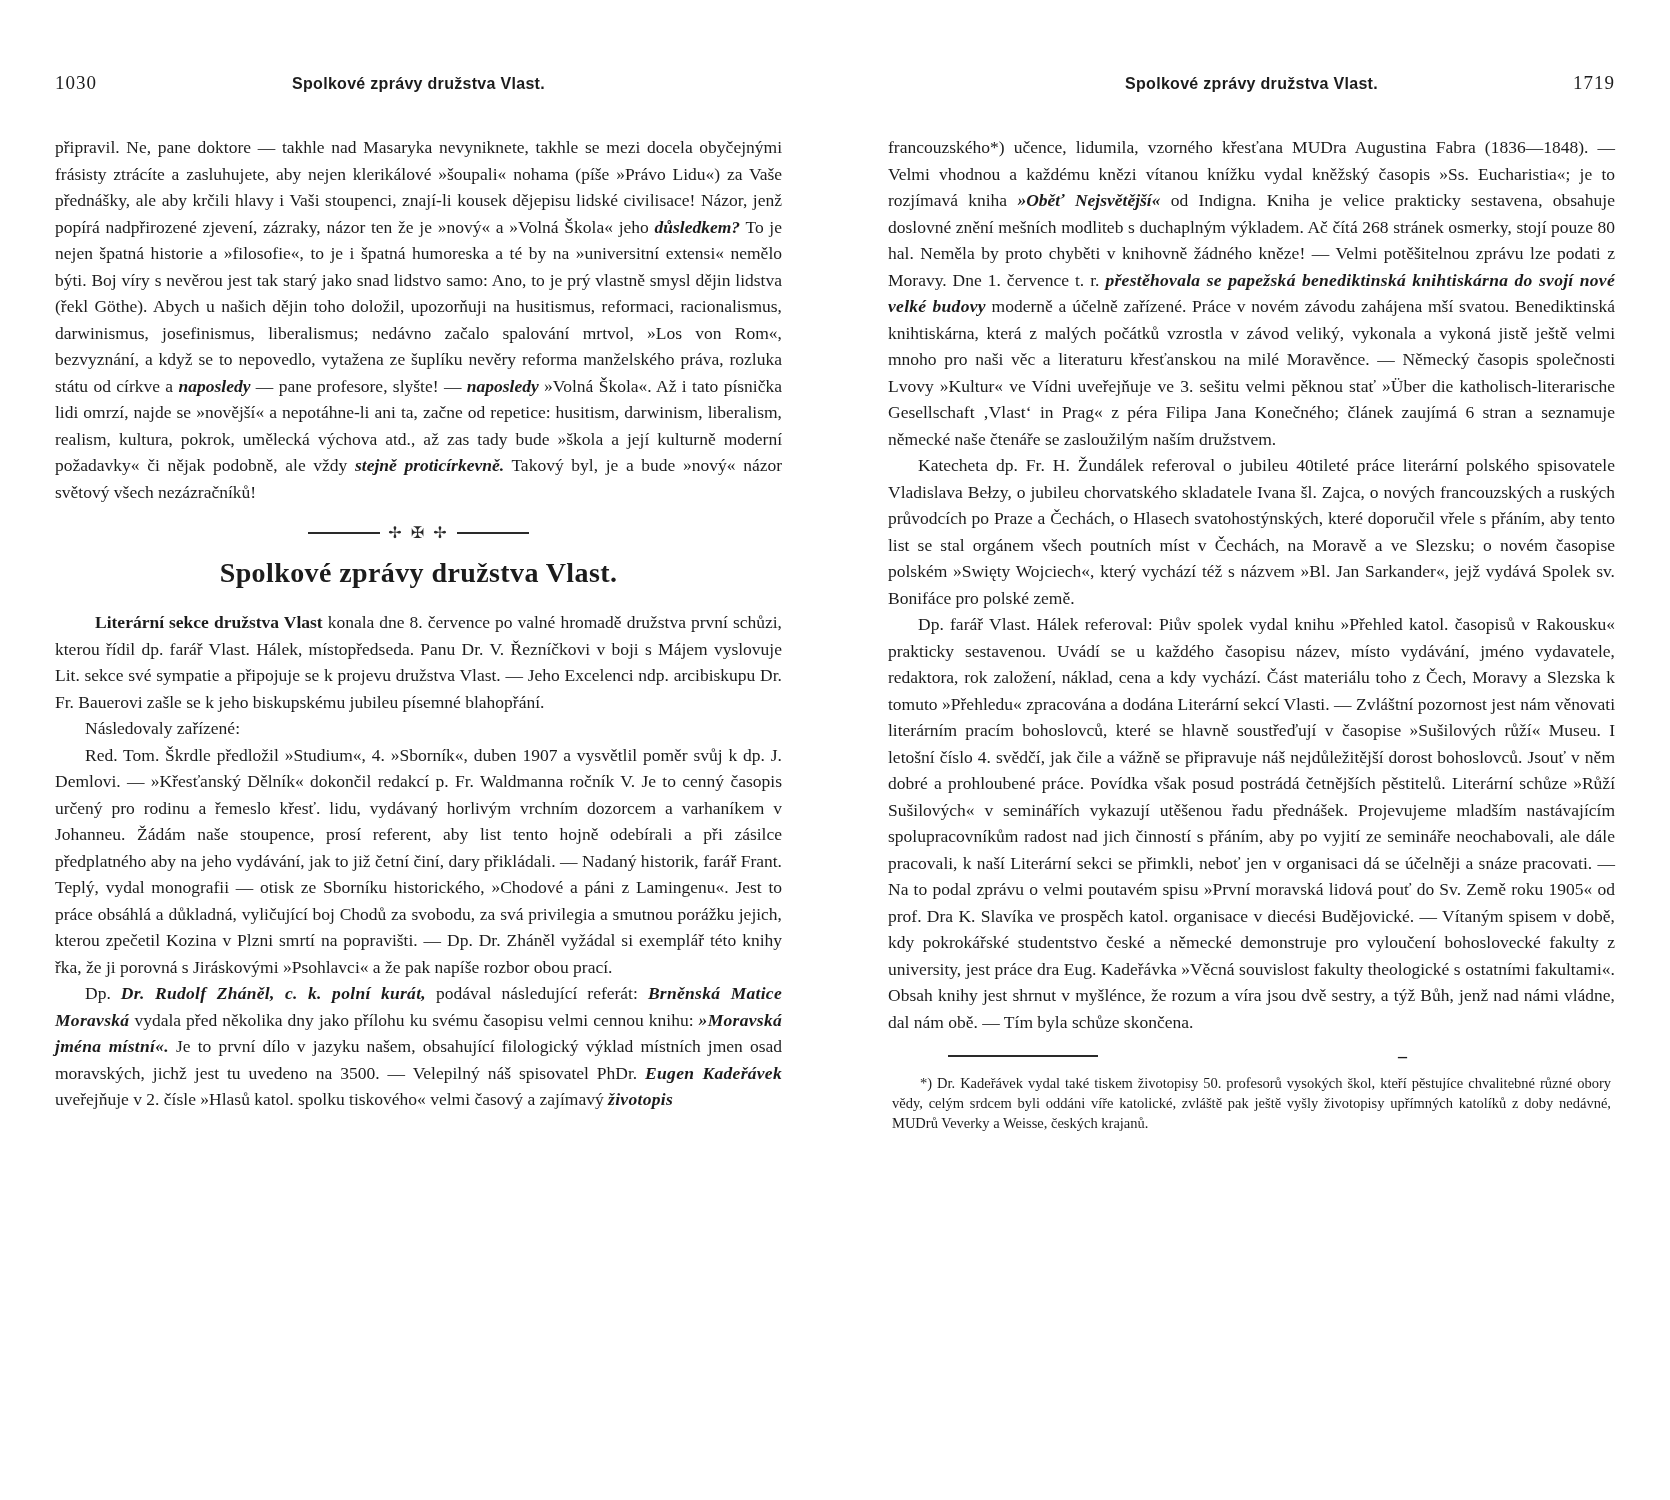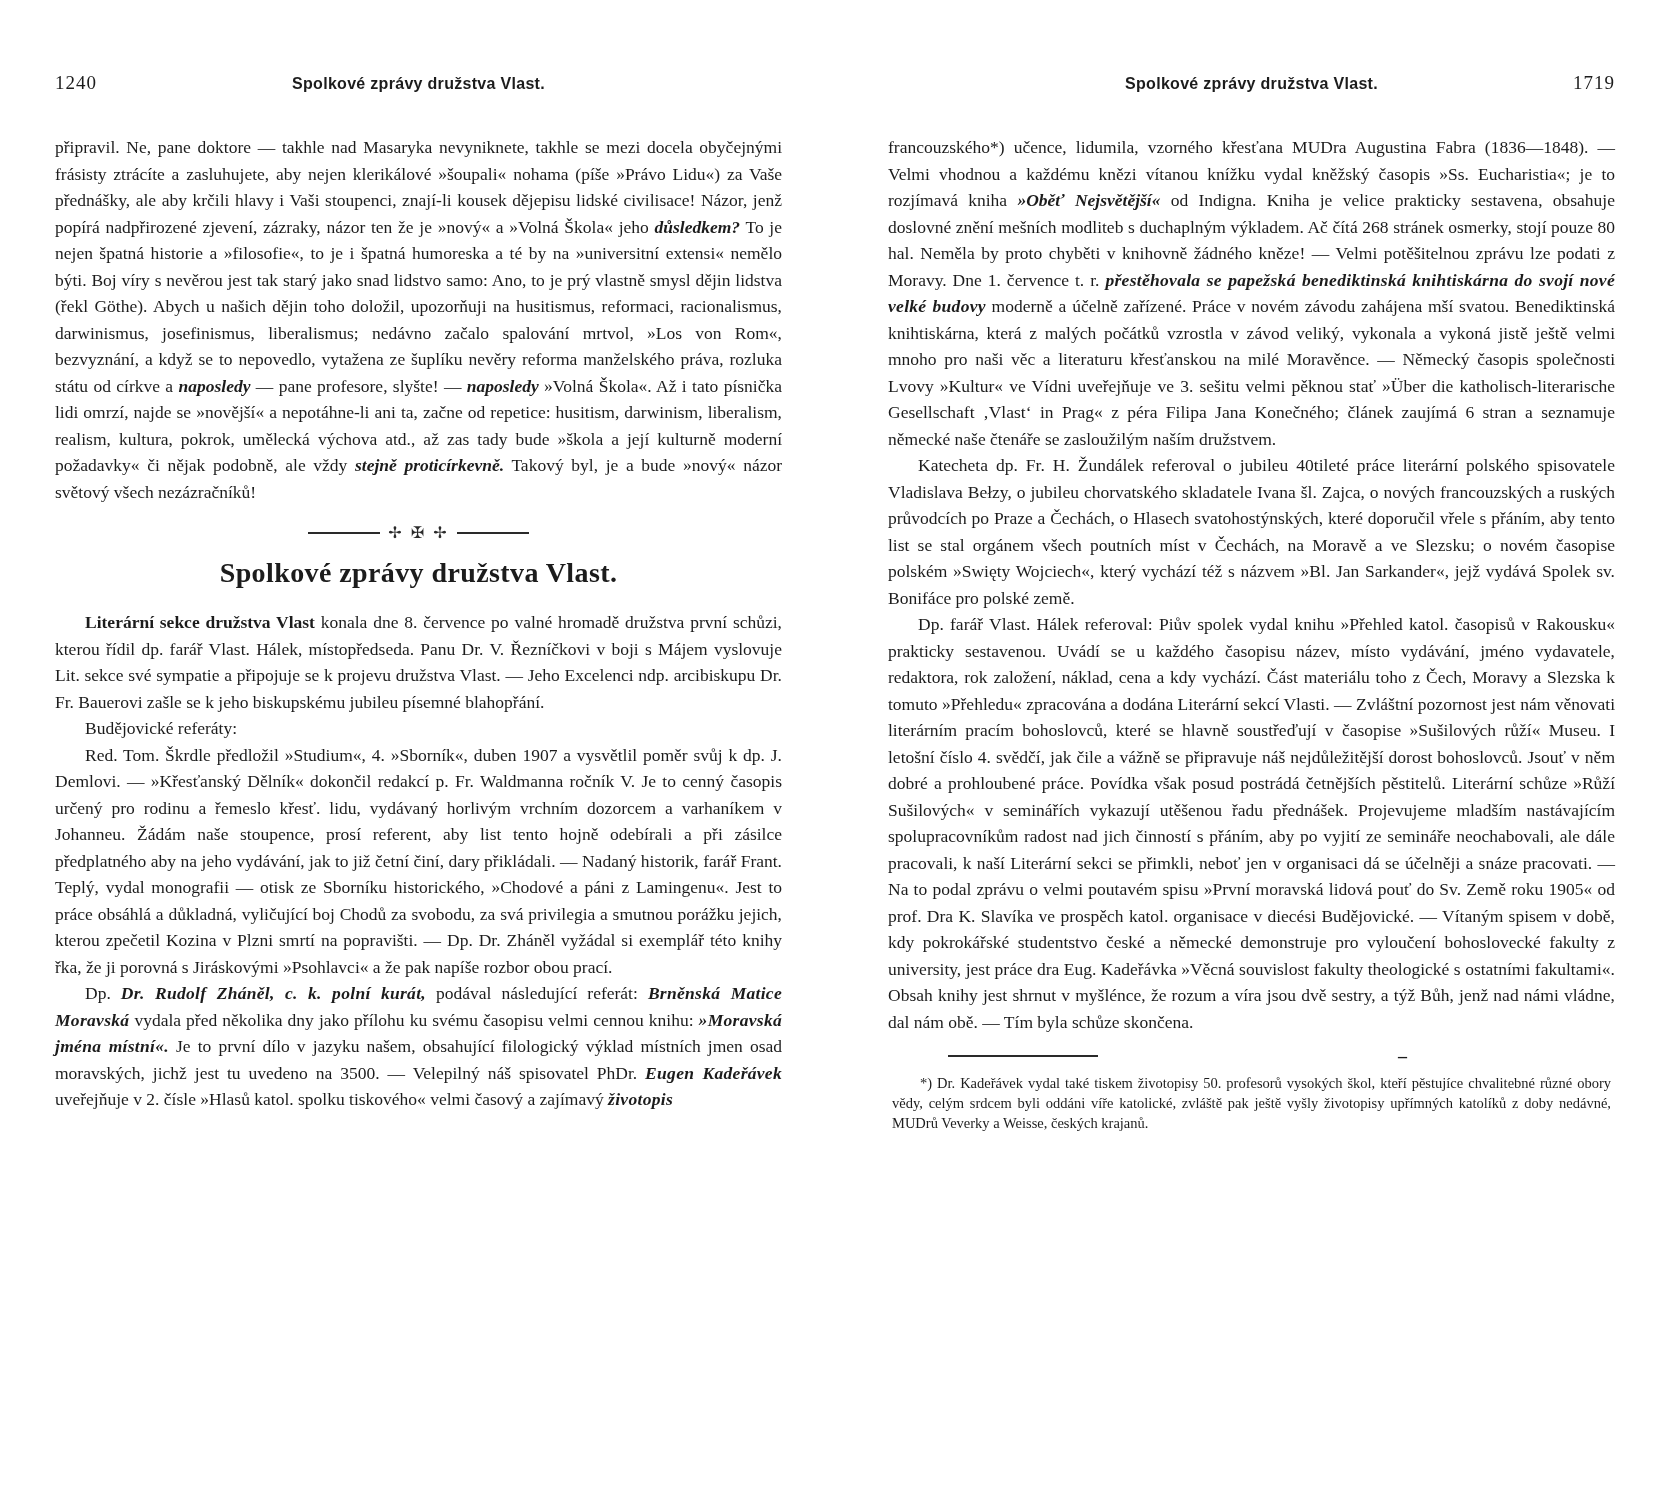--- a/index.html
+++ b/index.html
@@ -41,21 +41,21 @@
     letter-spacing: 0.3px;
   }
   .page-body {
     font-size: 17.5px;
     line-height: 26.5px;
     text-align: justify;
   }
   .para { margin: 0; text-indent: 0; }
   .para.indent { text-indent: 30px; }
   .s-i  { font-style: italic; font-weight: bold; }
-  .s-b  { font-weight: bold; }
+  .s-b  { font-weight: bold; margin-left: 10px; }
   .s-bi { font-weight: bold; font-style: italic; letter-spacing: 0.3px; }
   .section-title {
     text-align: center;
     font-size: 28px;
     font-weight: bold;
     letter-spacing: 0.4px;
     margin: 14px 0 18px 0;
     line-height: 36px;
   }
   .divider {
@@ -102,34 +102,34 @@
     text-indent: 28px;
   }
 </style>
 </head>
 <body>
 
 <div class="spread">
 
   <div class="page">
     <div class="page-header">
-      <span class="pnum left">1240</span>
+      <span class="pnum left">1030</span>
       <span class="ptitle">Spolkové zprávy družstva Vlast.</span>
       <span class="pnum right"></span>
     </div>
     <div class="page-body">
         <p class="para"><span>připravil. Ne, pane doktore — takhle nad Masaryka nevyniknete, takhle se mezi docela obyčejnými frásisty ztrácíte a zasluhujete, aby nejen klerikálové »šoupali« nohama (píše »Právo Lidu«) za Vaše přednášky, ale aby krčili hlavy i Vaši stoupenci, znají-li kousek dějepisu lidské civilisace! Názor, jenž popírá nadpřirozené zjevení, zázraky, názor ten že je »nový« a »Volná Škola« jeho </span><span class="s-i">důsledkem?</span><span> To je nejen špatná historie a »filosofie«, to je i špatná humoreska a té by na »universitní extensi« nemělo býti. Boj víry s nevěrou jest tak starý jako snad lidstvo samo: Ano, to je prý vlastně smysl dějin lidstva (řekl Göthe). Abych u našich dějin toho doložil, upozorňuji na husitismus, reformaci, racionalismus, darwinismus, josefinismus, liberalismus; nedávno začalo spalování mrtvol, »Los von Rom«, bezvyznání, a když se to nepovedlo, vytažena ze šuplíku nevěry reforma manželského práva, rozluka státu od církve a </span><span class="s-i">naposledy</span><span> — pane profesore, slyšte! — </span><span class="s-i">naposledy</span><span> »Volná Škola«. Až i tato písnička lidi omrzí, najde se »novější« a nepotáhne-li ani ta, začne od repetice: husitism, darwinism, liberalism, realism, kultura, pokrok, umělecká výchova atd., až zas tady bude »škola a její kulturně moderní požadavky« či nějak podobně, ale vždy </span><span class="s-i">stejně proticírkevně.</span><span> Takový byl, je a bude »nový« názor světový všech nezázračníků!</span></p>
         <div class="divider">
           <span class="divline"></span>
           <span class="ornament">✢ ✠ ✢</span>
           <span class="divline"></span>
         </div>
         <h2 class="section-title">Spolkové zprávy družstva Vlast.</h2>
         <p class="para indent"><span class="s-b">Literární sekce družstva Vlast</span><span> konala dne 8. července po valné hromadě družstva první schůzi, kterou řídil dp. farář Vlast. Hálek, místopředseda. Panu Dr. V. Řezníčkovi v boji s Májem vyslovuje Lit. sekce své sympatie a připojuje se k projevu družstva Vlast. — Jeho Excelenci ndp. arcibiskupu Dr. Fr. Bauerovi zašle se k jeho biskupskému jubileu písemné blahopřání.</span></p>
-        <p class="para indent"><span>Budějovické referáty:</span></p>
+        <p class="para indent"><span>Následovaly zařízené:</span></p>
         <p class="para indent"><span>Red. Tom. Škrdle předložil »Studium«, 4. »Sborník«, duben 1907 a vysvětlil poměr svůj k dp. J. Demlovi. — »Křesťanský Dělník« dokončil redakcí p. Fr. Waldmanna ročník V. Je to cenný časopis určený pro rodinu a řemeslo křesť. lidu, vydávaný horlivým vrchním dozorcem a varhaníkem v Johanneu. Žádám naše stoupence, prosí referent, aby list tento hojně odebírali a při zásilce předplatného aby na jeho vydávání, jak to již četní činí, dary přikládali. — Nadaný historik, farář Frant. Teplý, vydal monografii — otisk ze Sborníku historického, »Chodové a páni z Lamingenu«. Jest to práce obsáhlá a důkladná, vyličující boj Chodů za svobodu, za svá privilegia a smutnou porážku jejich, kterou zpečetil Kozina v Plzni smrtí na popravišti. — Dp. Dr. Zháněl vyžádal si exemplář této knihy řka, že ji porovná s Jiráskovými »Psohlavci« a že pak napíše rozbor obou prací.</span></p>
         <p class="para indent"><span>Dp. </span><span class="s-bi">Dr. Rudolf Zháněl, c. k. polní kurát,</span><span> podával následující referát: </span><span class="s-bi">Brněnská Matice Moravská</span><span> vydala před několika dny jako přílohu ku svému časopisu velmi cennou knihu: </span><span class="s-bi">»Moravská jména místní«.</span><span> Je to první dílo v jazyku našem, obsahující filologický výklad místních jmen osad moravských, jichž jest tu uvedeno na 3500. — Velepilný náš spisovatel PhDr. </span><span class="s-bi">Eugen Kadeřávek</span><span> uveřejňuje v 2. čísle »Hlasů katol. spolku tiskového« velmi časový a zajímavý </span><span class="s-bi">životopis</span></p>
       </div>
   </div>
 
   <div class="page">
     <div class="page-header">
       <span class="pnum left"></span>
       <span class="ptitle">Spolkové zprávy družstva Vlast.</span>
       <span class="pnum right">1719</span>

